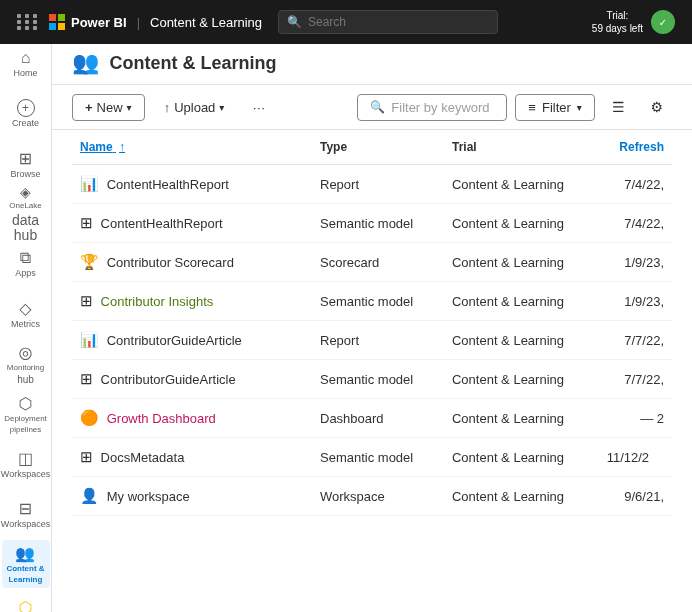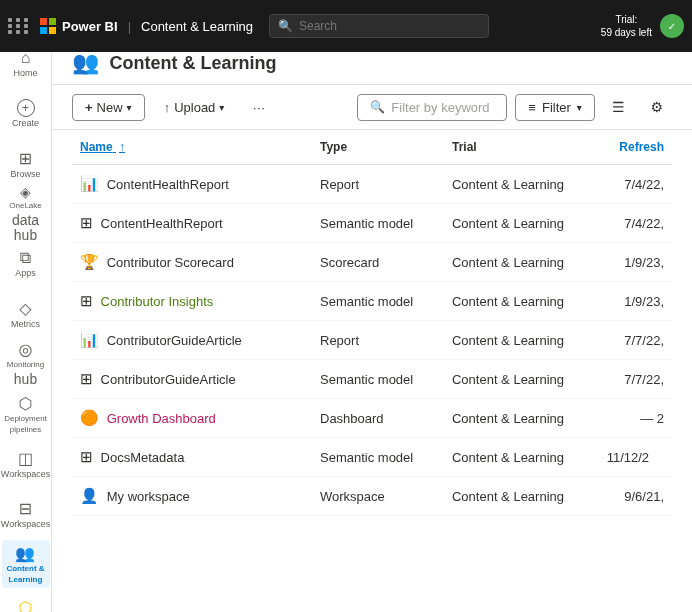--- a/index.html
+++ b/index.html
@@ -1,22 +1,22 @@
 <!DOCTYPE html>
 <html><head>
   <meta charset="utf-8">
   <style>
     * { box-sizing: border-box; margin: 0; padding: 0; }
     body { font-family: 'Segoe UI', Arial, sans-serif; font-size: 13px; background: #f3f2f1; display: flex; height: 612px; width: 692px; overflow: hidden; }
 
     
     .topnav {
-      position: fixed; top: 0; left: 0; right: 0; height: 52px;
+      position: fixed; top: 0; left: 0; right: 0; height: 44px;
       background: #1a1a1a; display: flex; align-items: center; z-index: 100;
-      padding: 0 8px; gap: 6px;
+      padding: 0 17px; gap: 6px;
     }
     .topnav-grid { display: grid; grid-template-columns: repeat(3,6px); gap: 2px; margin-right: 4px; }
     .topnav-grid span { width: 4px; height: 4px; background: #999; border-radius: 1px; }
     .topnav-brand { display: flex; align-items: center; gap: 6px; }
     .ms-logo { display: flex; gap: 2px; flex-wrap: wrap; width: 16px; height: 16px; }
     .ms-logo span { width: 7px; height: 7px; }
     .ms-logo span:nth-child(1) { background: #f25022; }
     .ms-logo span:nth-child(2) { background: #7fba00; }
     .ms-logo span:nth-child(3) { background: #00a4ef; }
     .ms-logo span:nth-child(4) { background: #ffb900; }
@@ -187,21 +187,21 @@
     <span class="sidebar-icon">⧉</span>
     <span class="sidebar-label">Apps</span>
   </div>
   <div class="sidebar-item">
     <span class="sidebar-icon">◇</span>
     <span class="sidebar-label">Metrics</span>
   </div>
   <div class="sidebar-item">
     <span class="sidebar-icon">◎</span>
     <span class="sidebar-label" style="font-size:8px;">Monitoring</span>
-    <span class="sidebar-label" style="font-size:14px;">hub</span>
+    <span class="sidebar-label" style="font-size:10px;">hub</span>
   </div>
   <div class="sidebar-item">
     <span class="sidebar-icon">⬡</span>
     <span class="sidebar-label" style="font-size:8px;">Deployment</span>
     <span class="sidebar-label" style="font-size:8px;">pipelines</span>
   </div>
   <div class="sidebar-item">
     <span class="sidebar-icon">◫</span>
     <span class="sidebar-label">Workspaces</span>
   </div>

